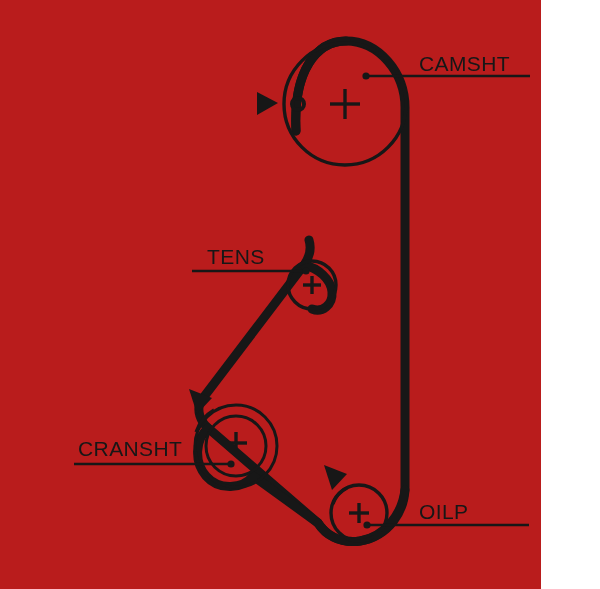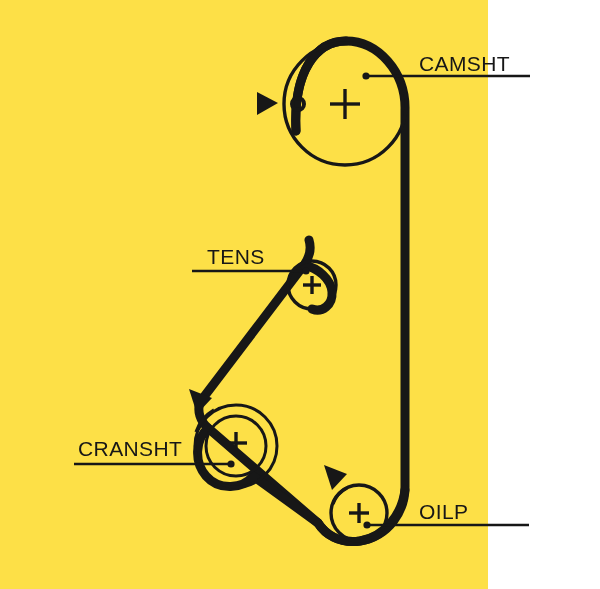--- a/index.html
+++ b/index.html
@@ -8,23 +8,23 @@
     background: #ffffff;
   }
   body {
     width: 600px;
     height: 589px;
     font-family: "Liberation Sans", sans-serif;
     overflow: hidden;
   }
   #diagram-root {
     position: relative;
-    width: 488px;
+    width: 541px;
     height: 589px;
-    background: #fde047;
+    background: #b91c1c;
   }
   svg#belt-diagram {
     display: block;
     width: 600px;
     height: 589px;
   }
   .belt-path {
     fill: none;
     stroke: #171717;
     stroke-width: 9;

